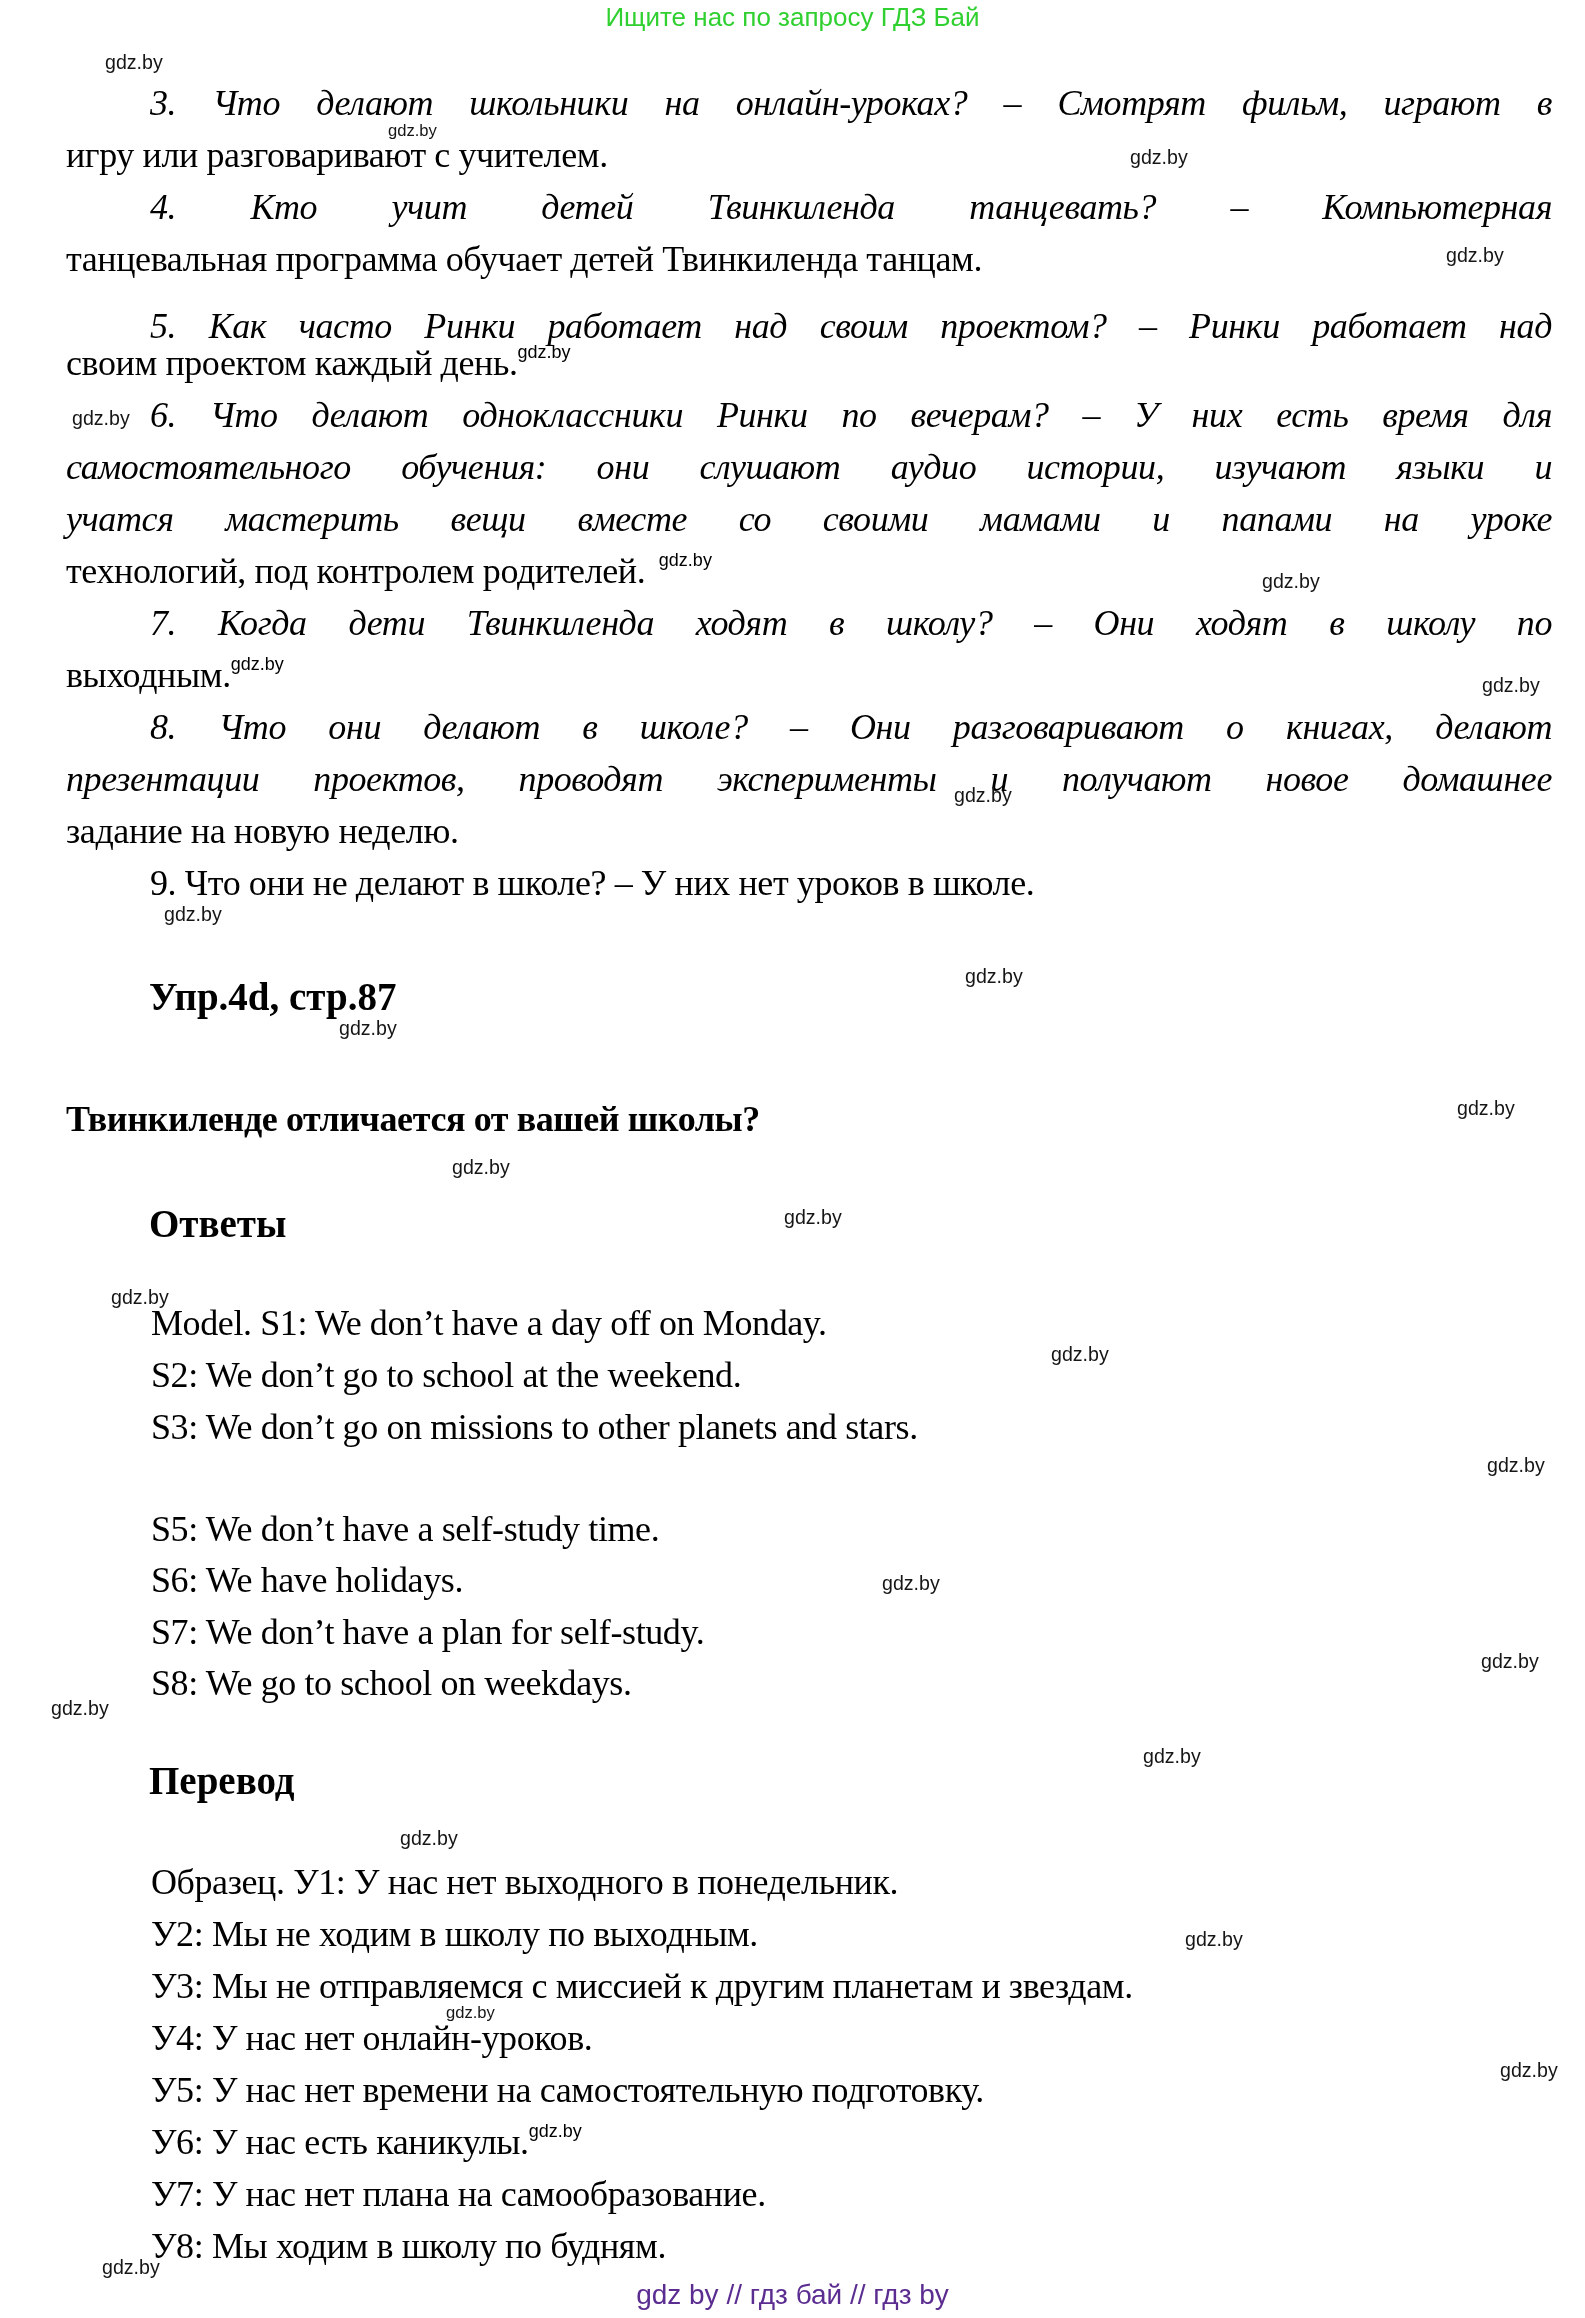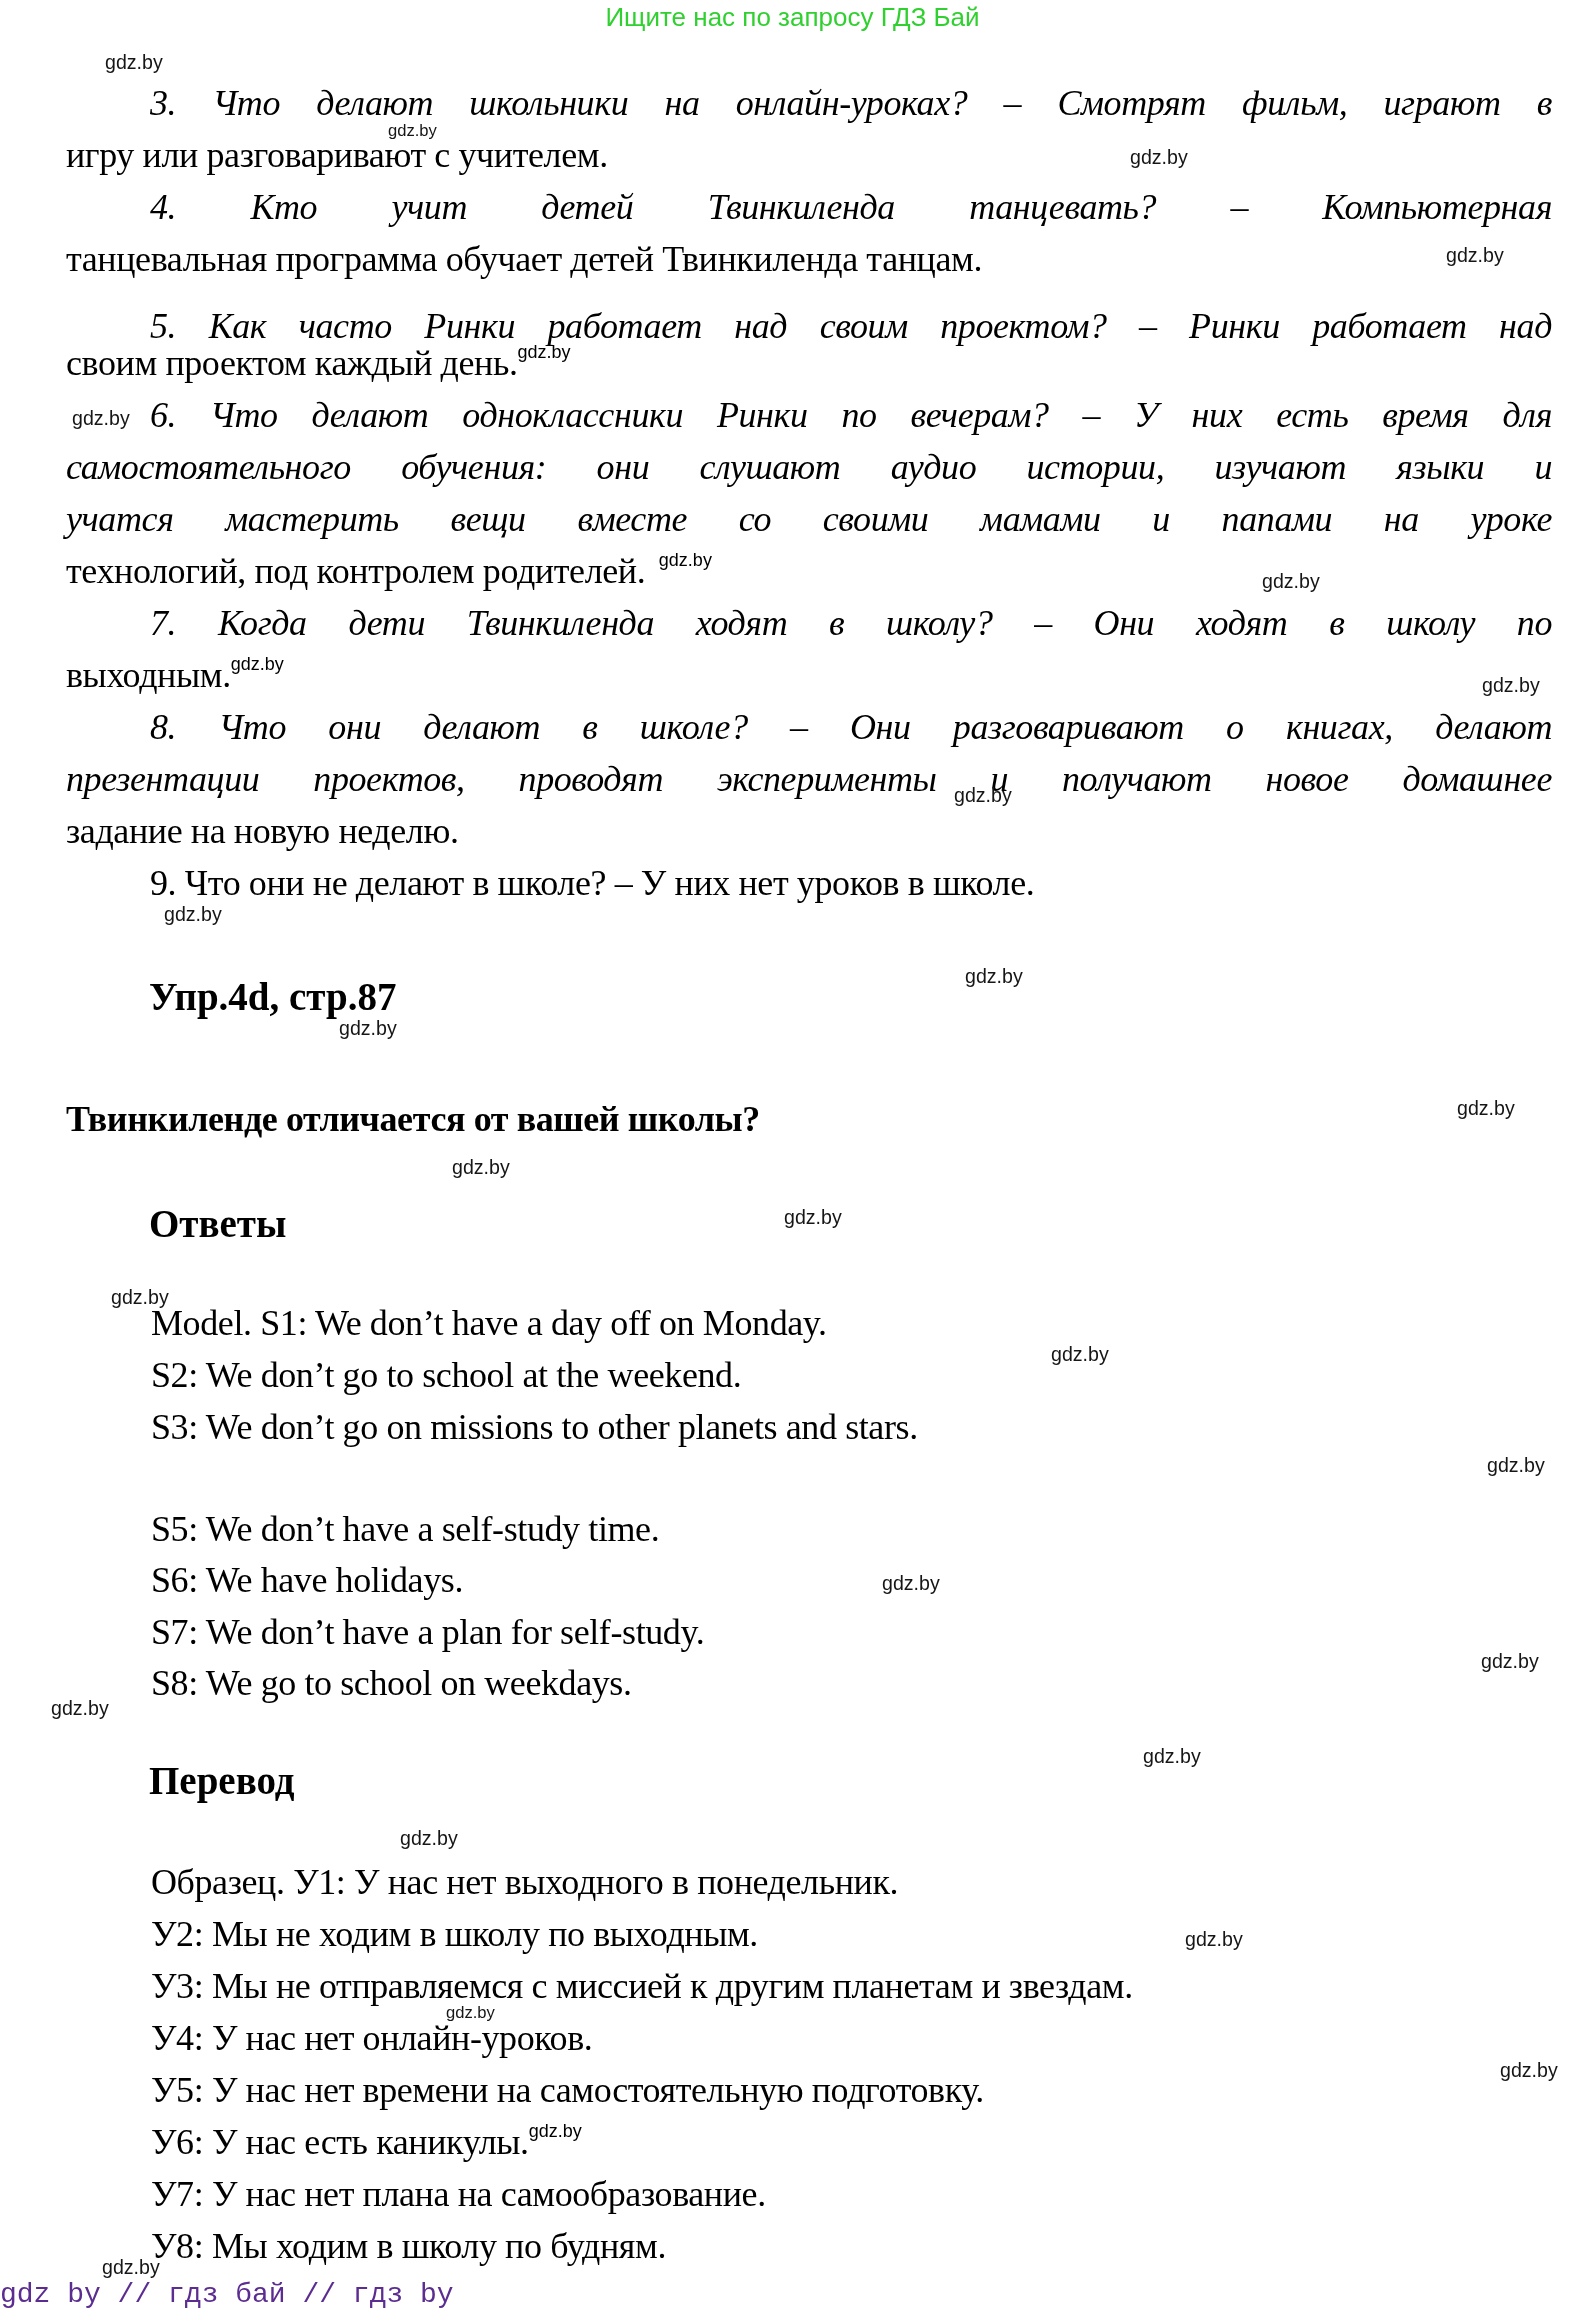--- a/index.html
+++ b/index.html
@@ -26,22 +26,22 @@
     position:absolute; font-family:"Liberation Sans", sans-serif;
     font-size:19.6px; color:#161616; white-space:nowrap; letter-spacing:0;
   }
   .wm.small { font-size:16.6px; }
   sup.wm-sup {
     font-family:"Liberation Sans", sans-serif; font-size:18px; font-weight:normal;
     letter-spacing:0; position:relative; top:-4.5px; line-height:0;
   }
   sup.wm-sup.sp { margin-left:13.6px; }
   .footer {
-    position:absolute; top:2279px; left:0; width:100%; text-align:left;
-    font-family:Liberation Mono, monospace; font-size:28px; color:var(--purple);
+    position:absolute; top:2279px; left:0; width:100%; text-align:center;
+    font-family:Liberation Sans, sans-serif; font-size:28px; color:var(--purple);
   }
 </style>
 </head>
 <body>
 
 <div class="page">
 
   <div class="promo">Ищите нас по запросу ГДЗ Бай</div>
 
   <div class="line j ind" style="top:84px">3. Что делают школьники на онлайн-уроках? – Смотрят фильм, играют в</div>

